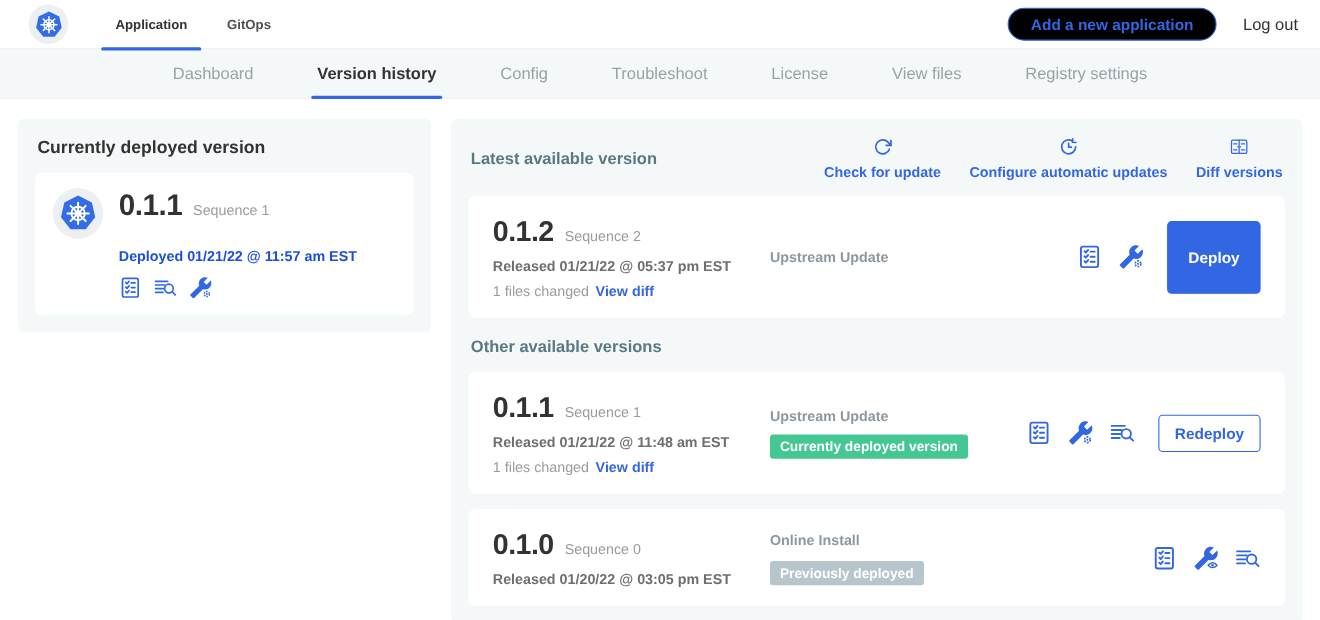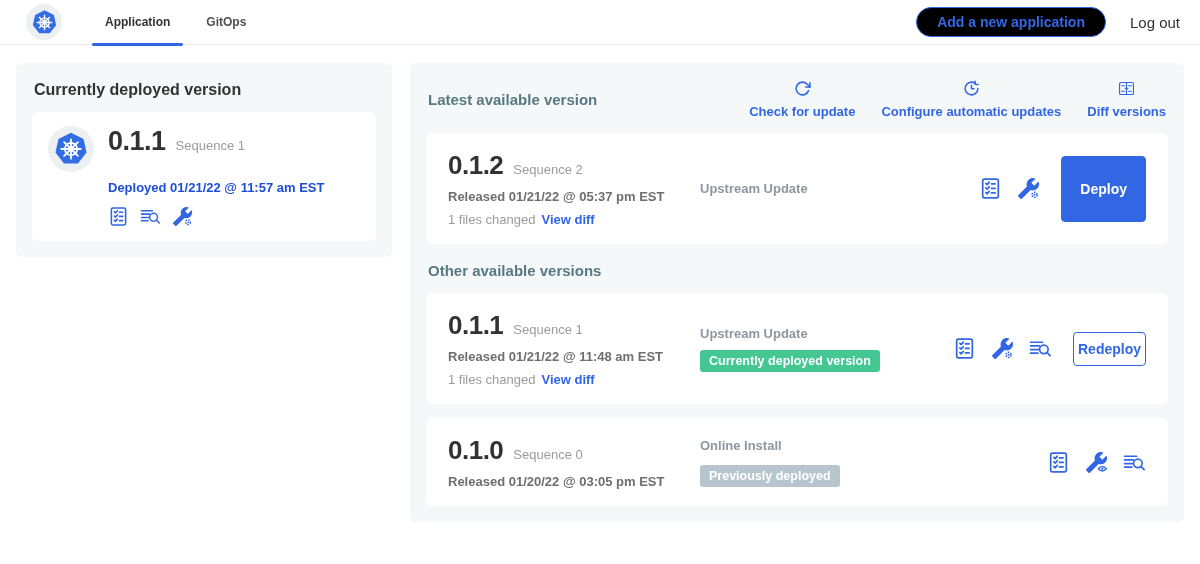--- a/index.html
+++ b/index.html
@@ -73,21 +73,21 @@
   .vr-mid { flex:1; display:flex; flex-direction:column; justify-content:center; }
   .source { font-size:13px; font-weight:700; color:#8e979e; }
   .badge { display:inline-block; align-self:flex-start; margin-top:9px; padding:4px 9px;
     border-radius:3px; color:#fff; font-size:12.5px; font-weight:700; }
   .badge.green { background:#44c792; }
   .badge.gray { background:#b7c6cc;margin-top:12px; }
   .vr-right { display:flex; align-items:center; gap:15px; }
   .btn { font-family:inherit; font-size:14px; font-weight:700; border-radius:4px; cursor:pointer;
     padding:24px 18px; margin-left:6px; }
   .btn.solid { background:#3266e3; border:1px solid #3266e3; color:#fff; }
-  .btn.outline { background:#fff; border:1.5px solid #3266e3; color:#3266e3; padding:8px 4px; }
+  .btn.outline { background:#fff; border:1.5px solid #3266e3; color:#3266e3; padding:8px 14px; }
 </style>
 </head>
 <body>
 
 <svg width="0" height="0" style="position:absolute">
   <defs>
     <symbol id="i-k8s" viewBox="0 0 100 100">
       <polygon points="50,5 84.8,22.3 93.2,59.8 69.3,90 30.7,90 6.8,59.8 15.2,22.3" fill="#326de6"></polygon>
       <g stroke="#fff" stroke-width="5" stroke-linecap="round">
         <circle cx="50" cy="50" r="17" fill="none"></circle>
@@ -189,20 +189,29 @@
       <div class="top-tab">
         <span>GitOps</span>
       </div>
     </nav>
     <div class="topbar-right">
       <button class="add-app-btn">Add a new application</button>
       <span class="logout">Log out</span>
     </div>
   </header>
 
+  <nav class="subnav">
+    <div class="subnav-tab">Dashboard</div>
+    <div class="subnav-tab active">Version history</div>
+    <div class="subnav-tab">Config</div>
+    <div class="subnav-tab">Troubleshoot</div>
+    <div class="subnav-tab">License</div>
+    <div class="subnav-tab">View files</div>
+    <div class="subnav-tab">Registry settings</div>
+  </nav>
 
   <main class="content">
 
     <aside class="deployed-card">
       <h2>Currently deployed version</h2>
       <div class="deployed-inner">
         <div class="logo-circle lg">
           <svg viewBox="0 0 100 100">
               <use href="#i-k8s"></use>
             </svg>

